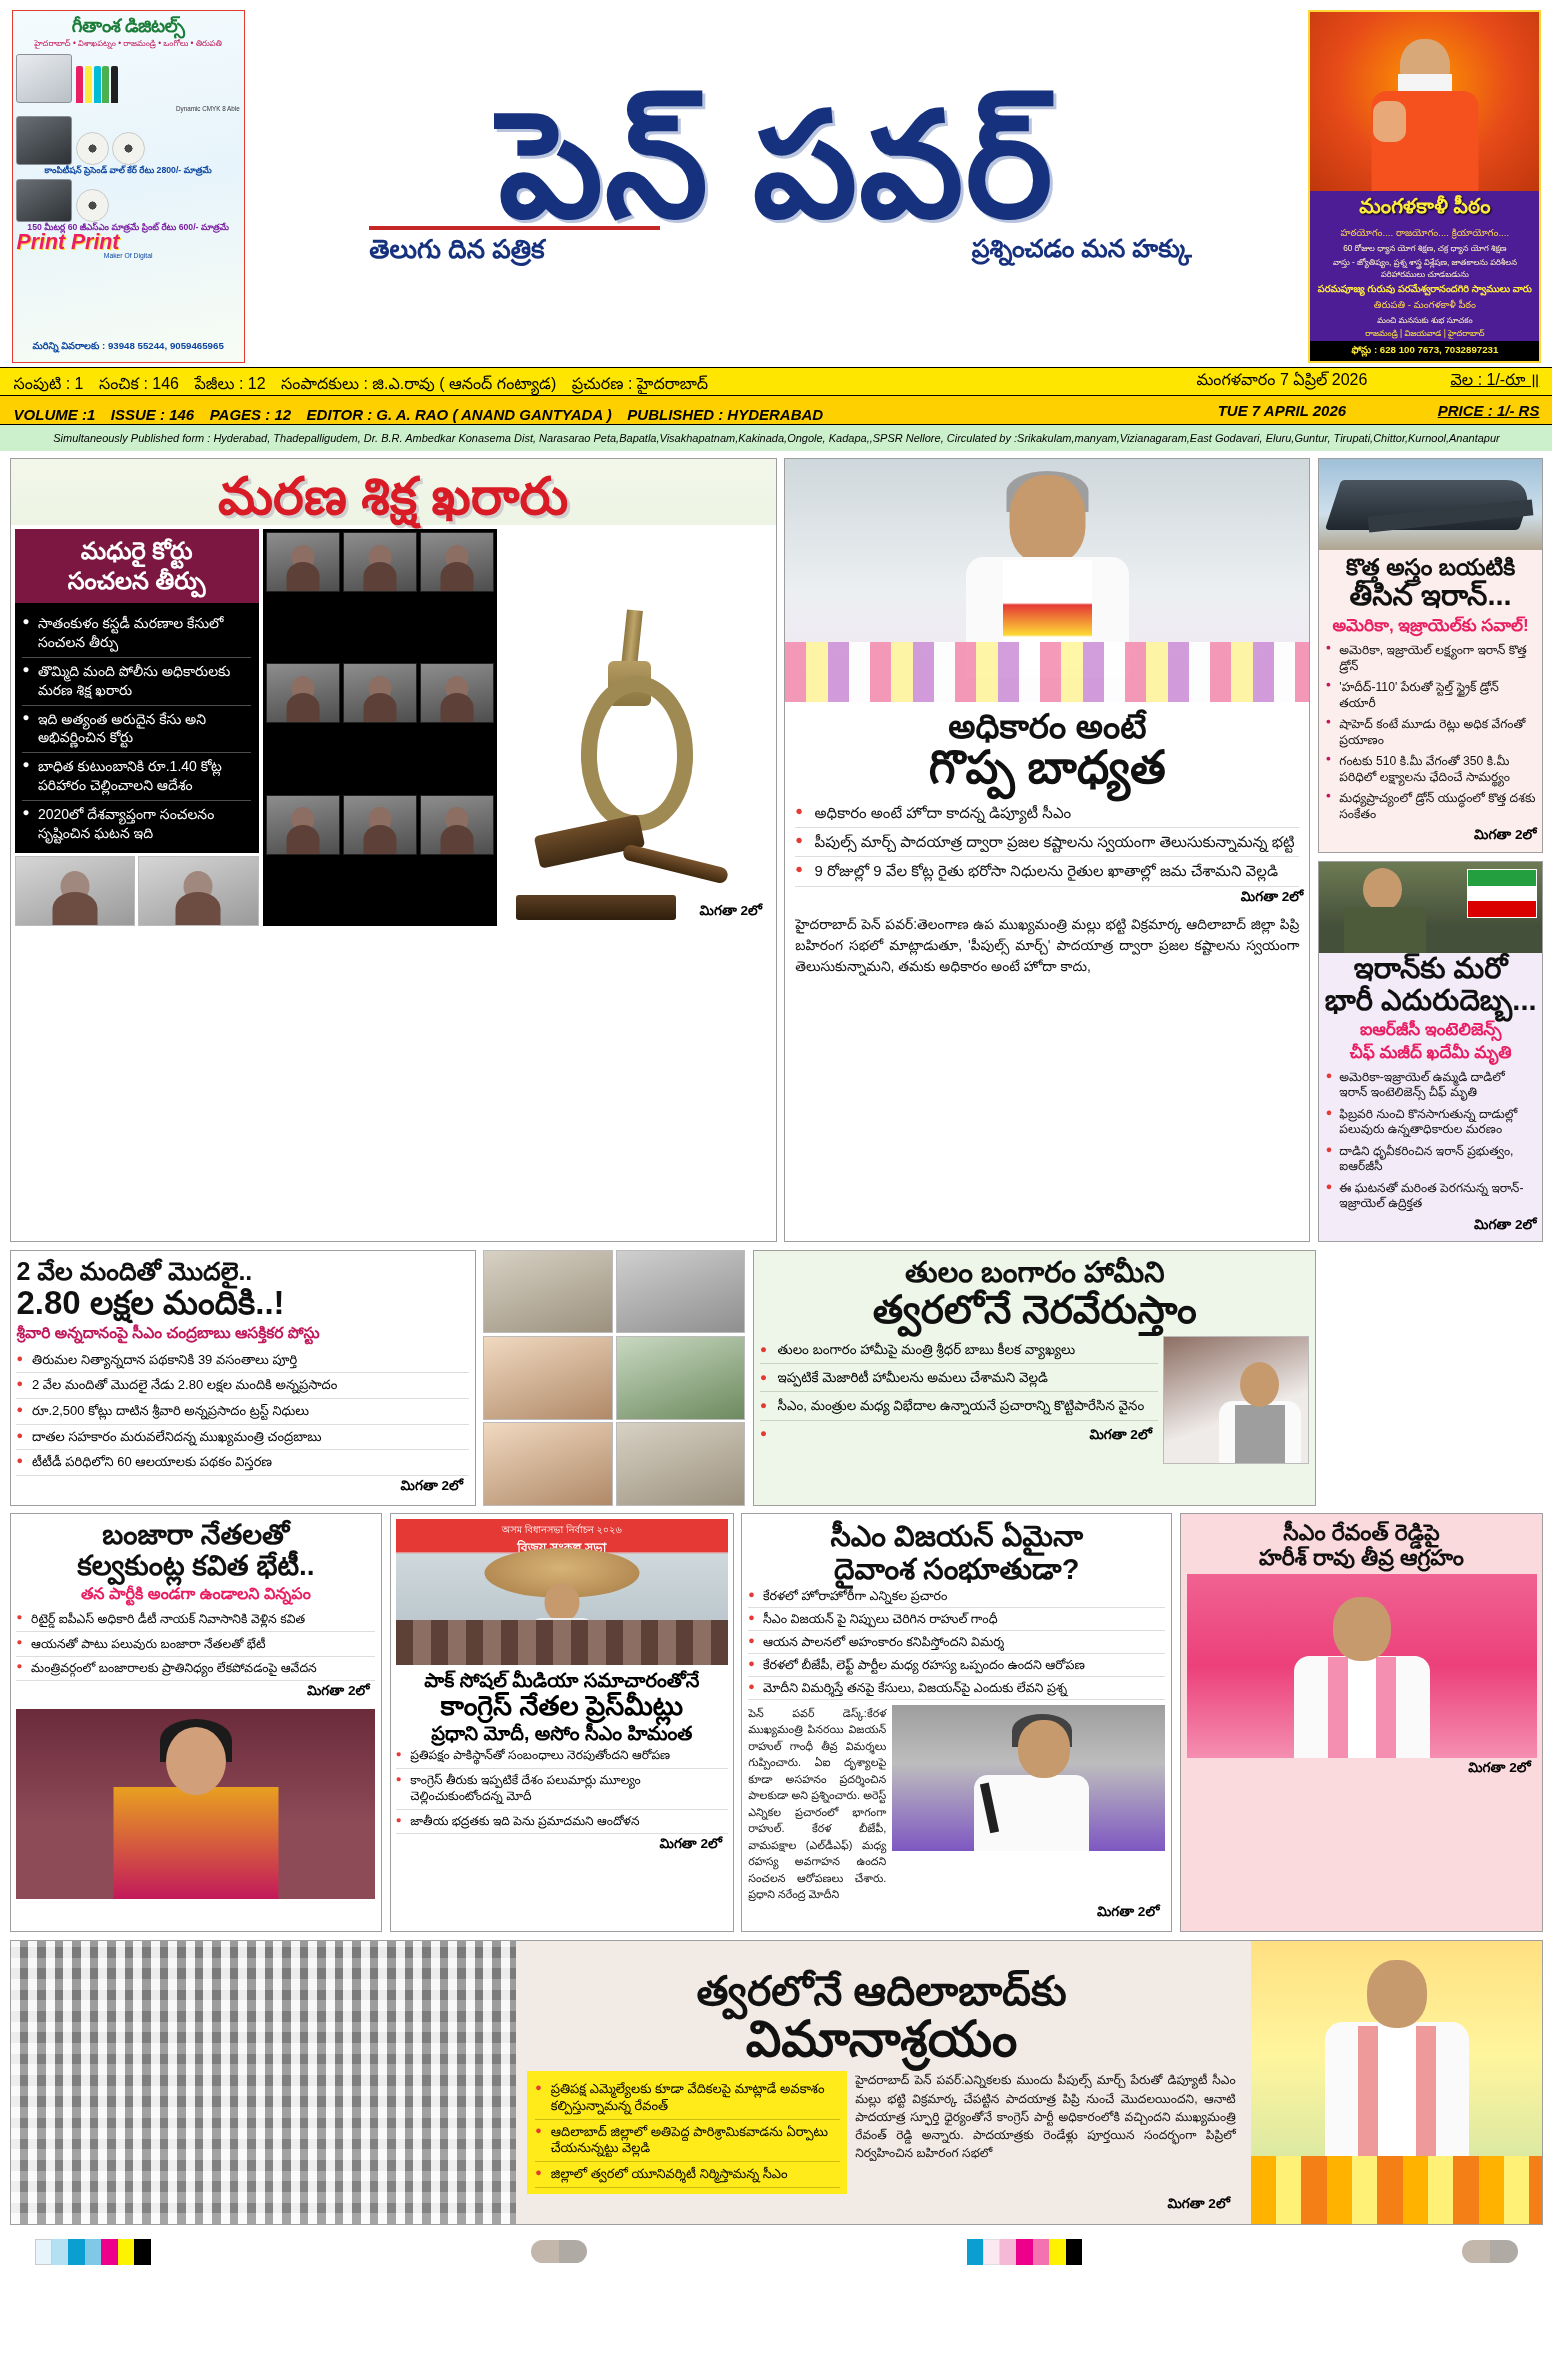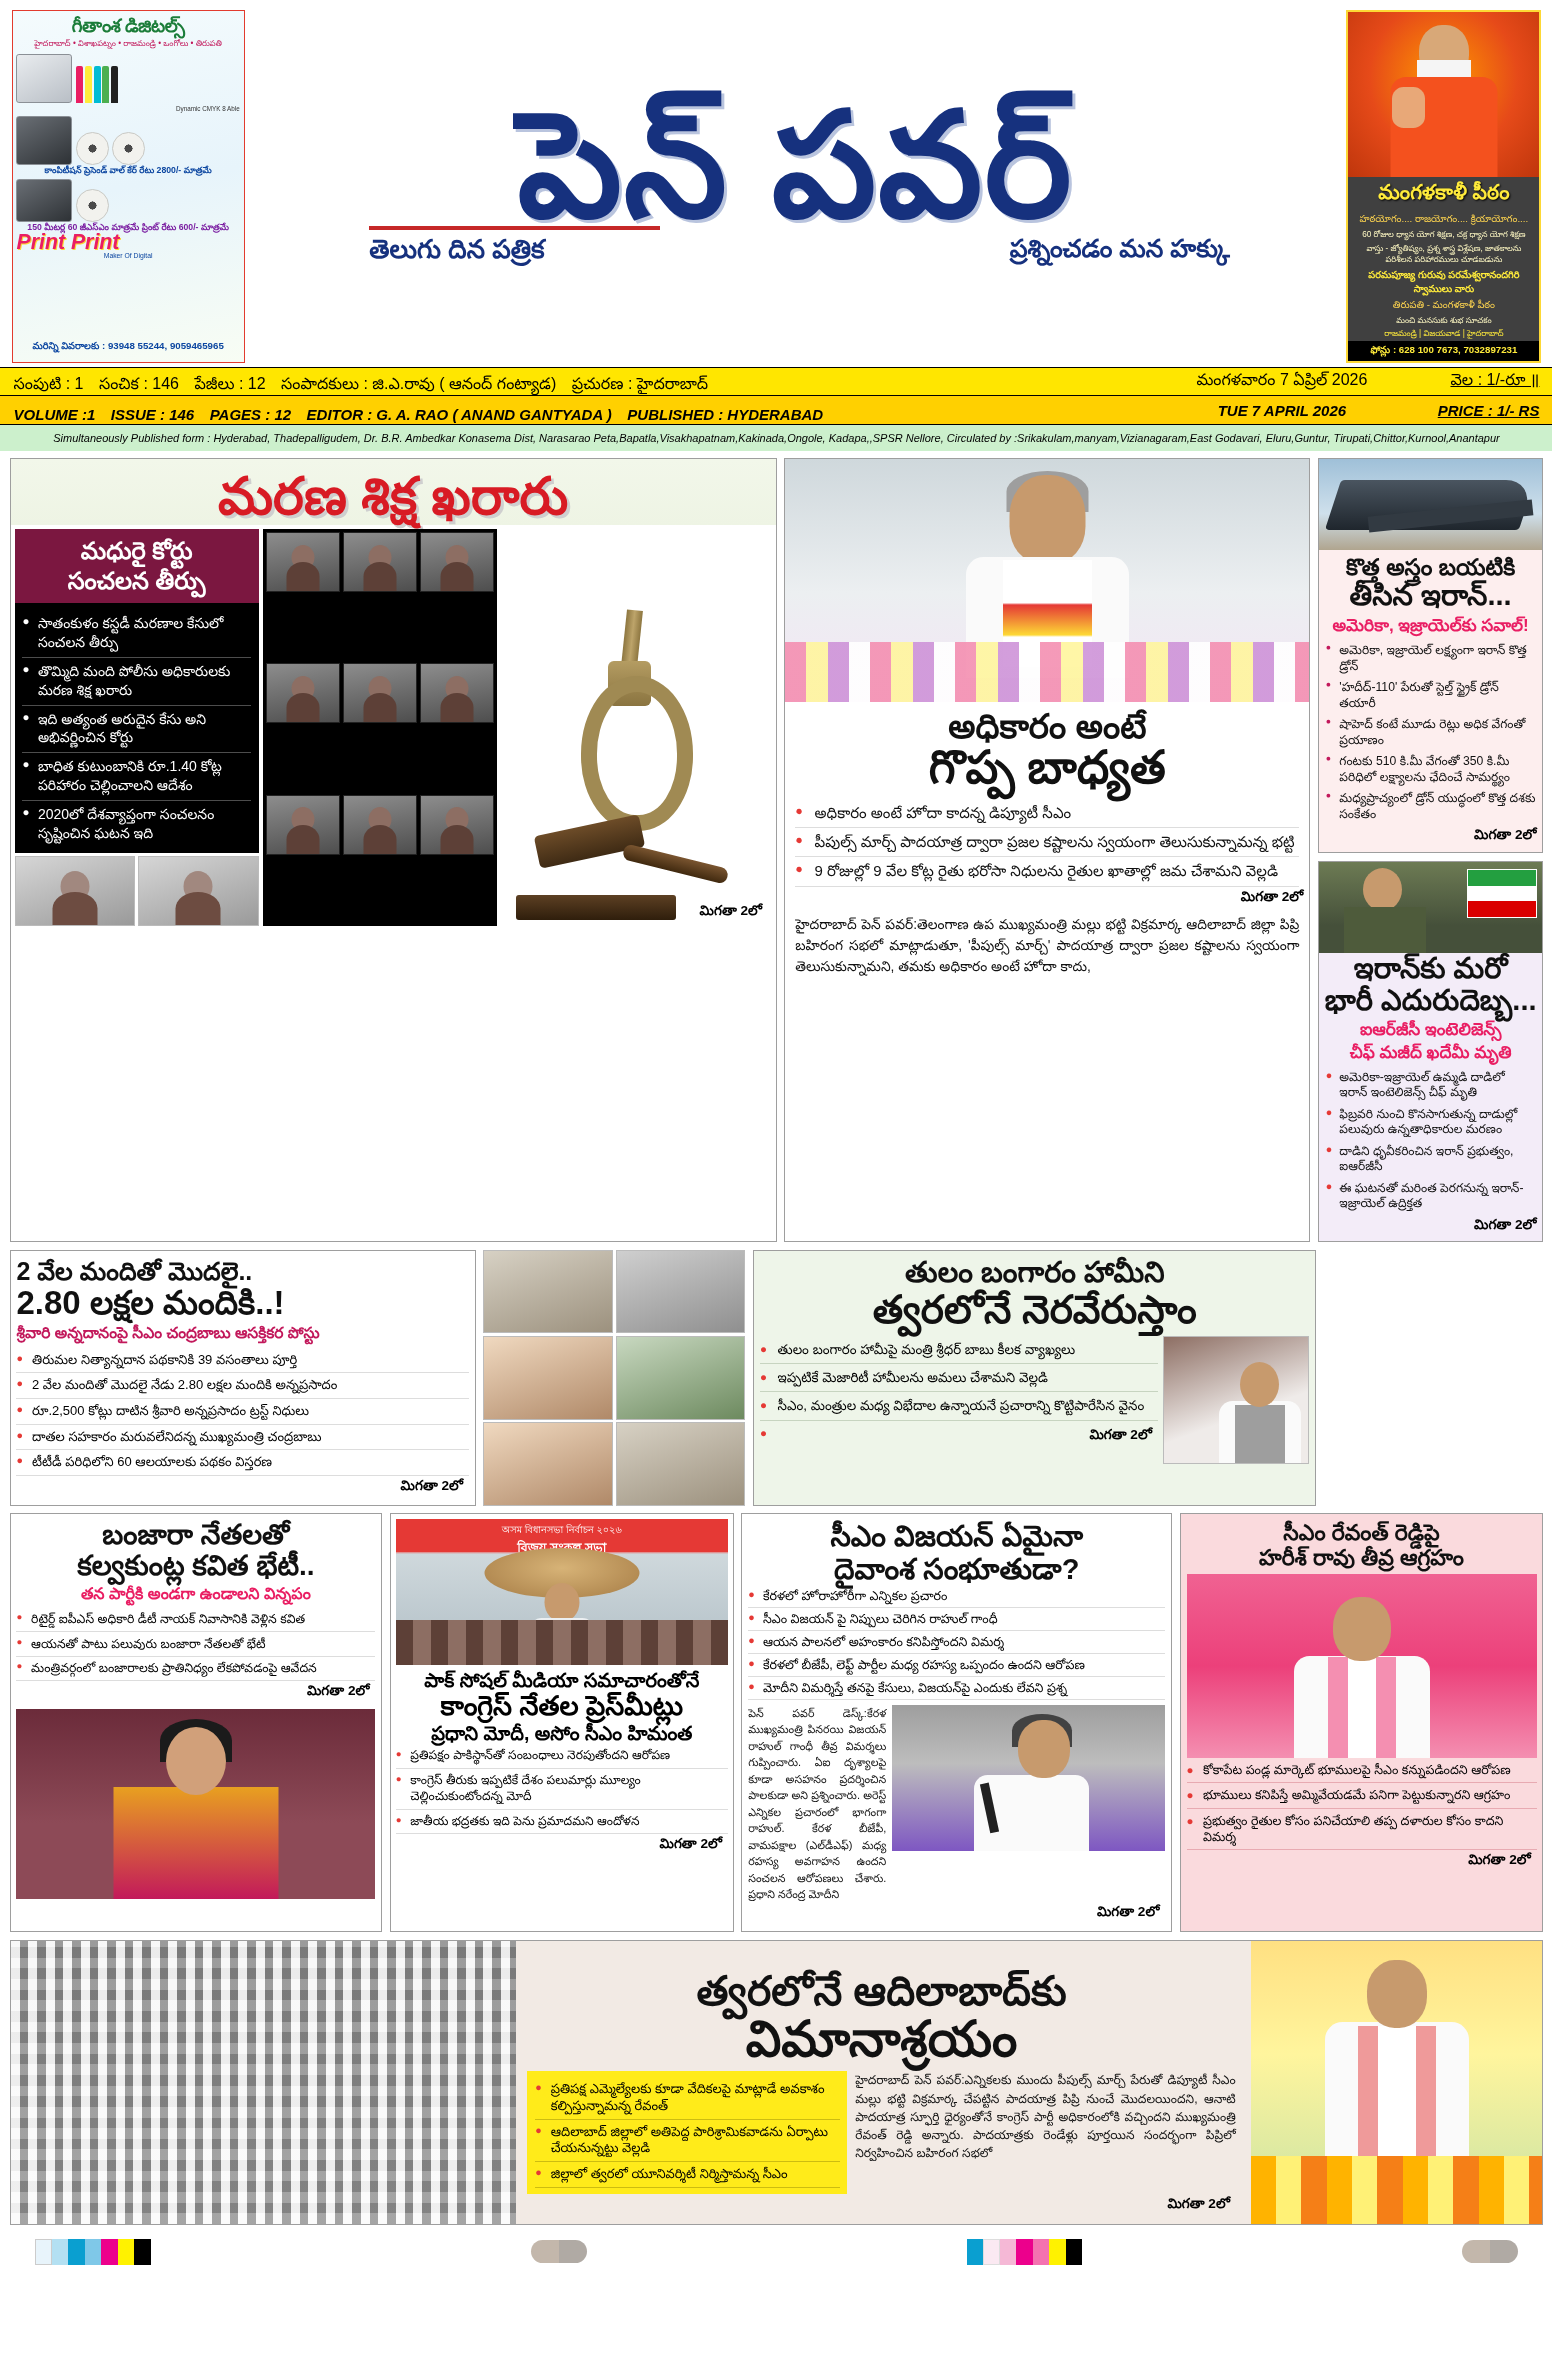--- a/index.html
+++ b/index.html
@@ -45,21 +45,21 @@
     line-height: .95; letter-spacing: 1.9px;
     text-shadow: 2.9px 2.9px 0 #b9c4de, -1px -1px 0 #fff;
     margin-top: -5.8px;
   }
   .title-underline { width: 291px; height: 4.9px; background:#c62828; margin-left: 115px; margin-top: -9.7px;}
   .sub-row { display: flex; justify-content: space-between; padding: 0 107px 0 115px; margin-top: 3.9px; }
   .sub-left { font-size: 26px; color: #16317e; font-weight: bold; }
   .sub-right { font-size: 25px; color: #16317e; font-weight: bold; }
 
   .ad-right {
-    width: 195px; border: 2.9px solid #fdd835; background: #404040; position: relative; overflow: hidden;
+    width: 233px; border: 2.9px solid #fdd835; background: #4c1d95; position: relative; overflow: hidden;
     display:flex; flex-direction: column;
   }
   .ad-right .swami {
     height: 180px; background: radial-gradient(ellipse at 50% 40%, #ff9800 0%, #e64a19 55%, #bf360c 100%);
     position: relative; overflow:hidden;
   }
   .swami-figure { position:absolute; left:50%; transform:translateX(-50%); bottom:0; width:116px; height:160px;}
   .ad-right .peetham-title { text-align: center; font-size: 20.4px; font-weight: bold; color: #ffeb3b; margin-top: 3.9px; text-shadow: 1px 1px 1.9px #000; }
   .ad-right .peetham-sub { text-align:center; font-size: 9.7px; color: #ffd54f; line-height:1.35; padding: 2.9px 4.9px;}
   .ad-right .peetham-body { text-align:center; font-size: 8.2px; color: #fff9c4; line-height:1.45; padding: 1px 4.9px;}
@@ -603,25 +603,20 @@
       </div>
 
       <div class="r3-harish">
         <div class="h1">సీఎం రేవంత్ రెడ్డిపై</div>
         <div class="h1">హరీశ్ రావు తీవ్ర ఆగ్రహం</div>
         <div class="harish-photo">
           <div class="hb"></div>
             <div class="hs"></div>
             <div class="hh"></div>
         </div>
-        <ul>
-          <li>కోకాపేట పండ్ల మార్కెట్ భూములపై సీఎం కన్నుపడిందని ఆరోపణ</li>
-          <li>భూములు కనిపిస్తే అమ్మివేయడమే పనిగా పెట్టుకున్నారని ఆగ్రహం</li>
-          <li>ప్రభుత్వం రైతుల కోసం పనిచేయాలి తప్ప దళారుల కోసం కాదని విమర్శ</li>
-        </ul>
         <div class="contmark"><span>మిగతా 2లో</span></div>
       </div>
     </div>
   </div>
 
   <div class="bottom">
     <div class="bot-photo">
       <div class="crowd-grid"></div>
     </div>
     <div class="bot-mid">

